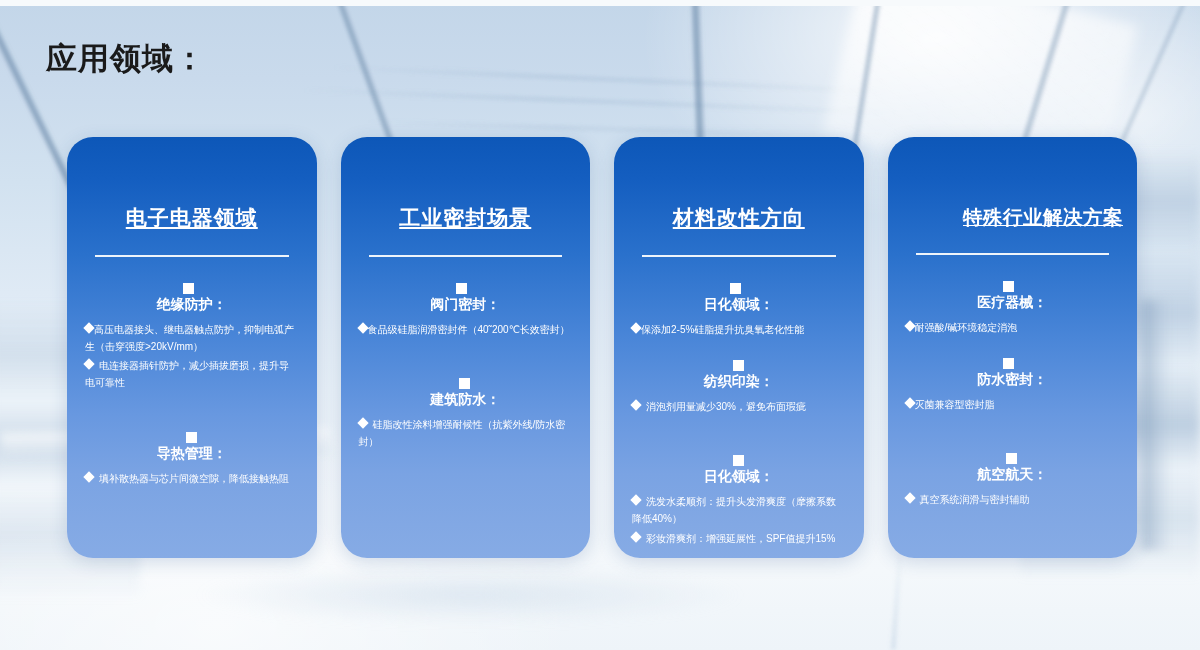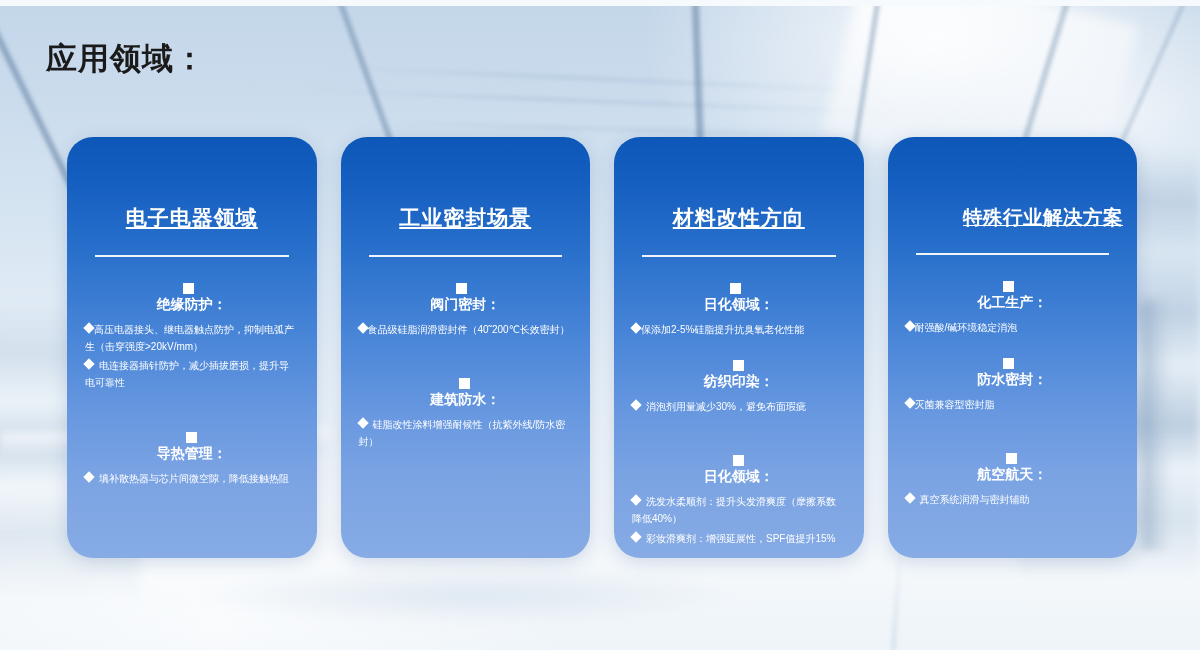--- a/index.html
+++ b/index.html
@@ -288,21 +288,21 @@
           </div>
         </div>
       </div>
       <div class="card">
         <div class="card-title long">特殊行业解决方案</div>
         <div class="divider"></div>
         <div class="card-body">
           <div class="group">
             <div class="group-head">
               <span class="sq"></span>
-              <span>化工生产：</span>
+              <span>医疗器械：</span>
             </div>
             <div class="bullet"><span class="dia nogap"></span><span>耐强酸/碱环境稳定消泡</span></div>
           </div>
           <div class="group">
             <div class="group-head">
               <span class="sq"></span>
               <span>防水密封：</span>
             </div>
             <div class="bullet"><span class="dia nogap"></span><span>灭菌兼容型密封脂</span></div>
           </div>

